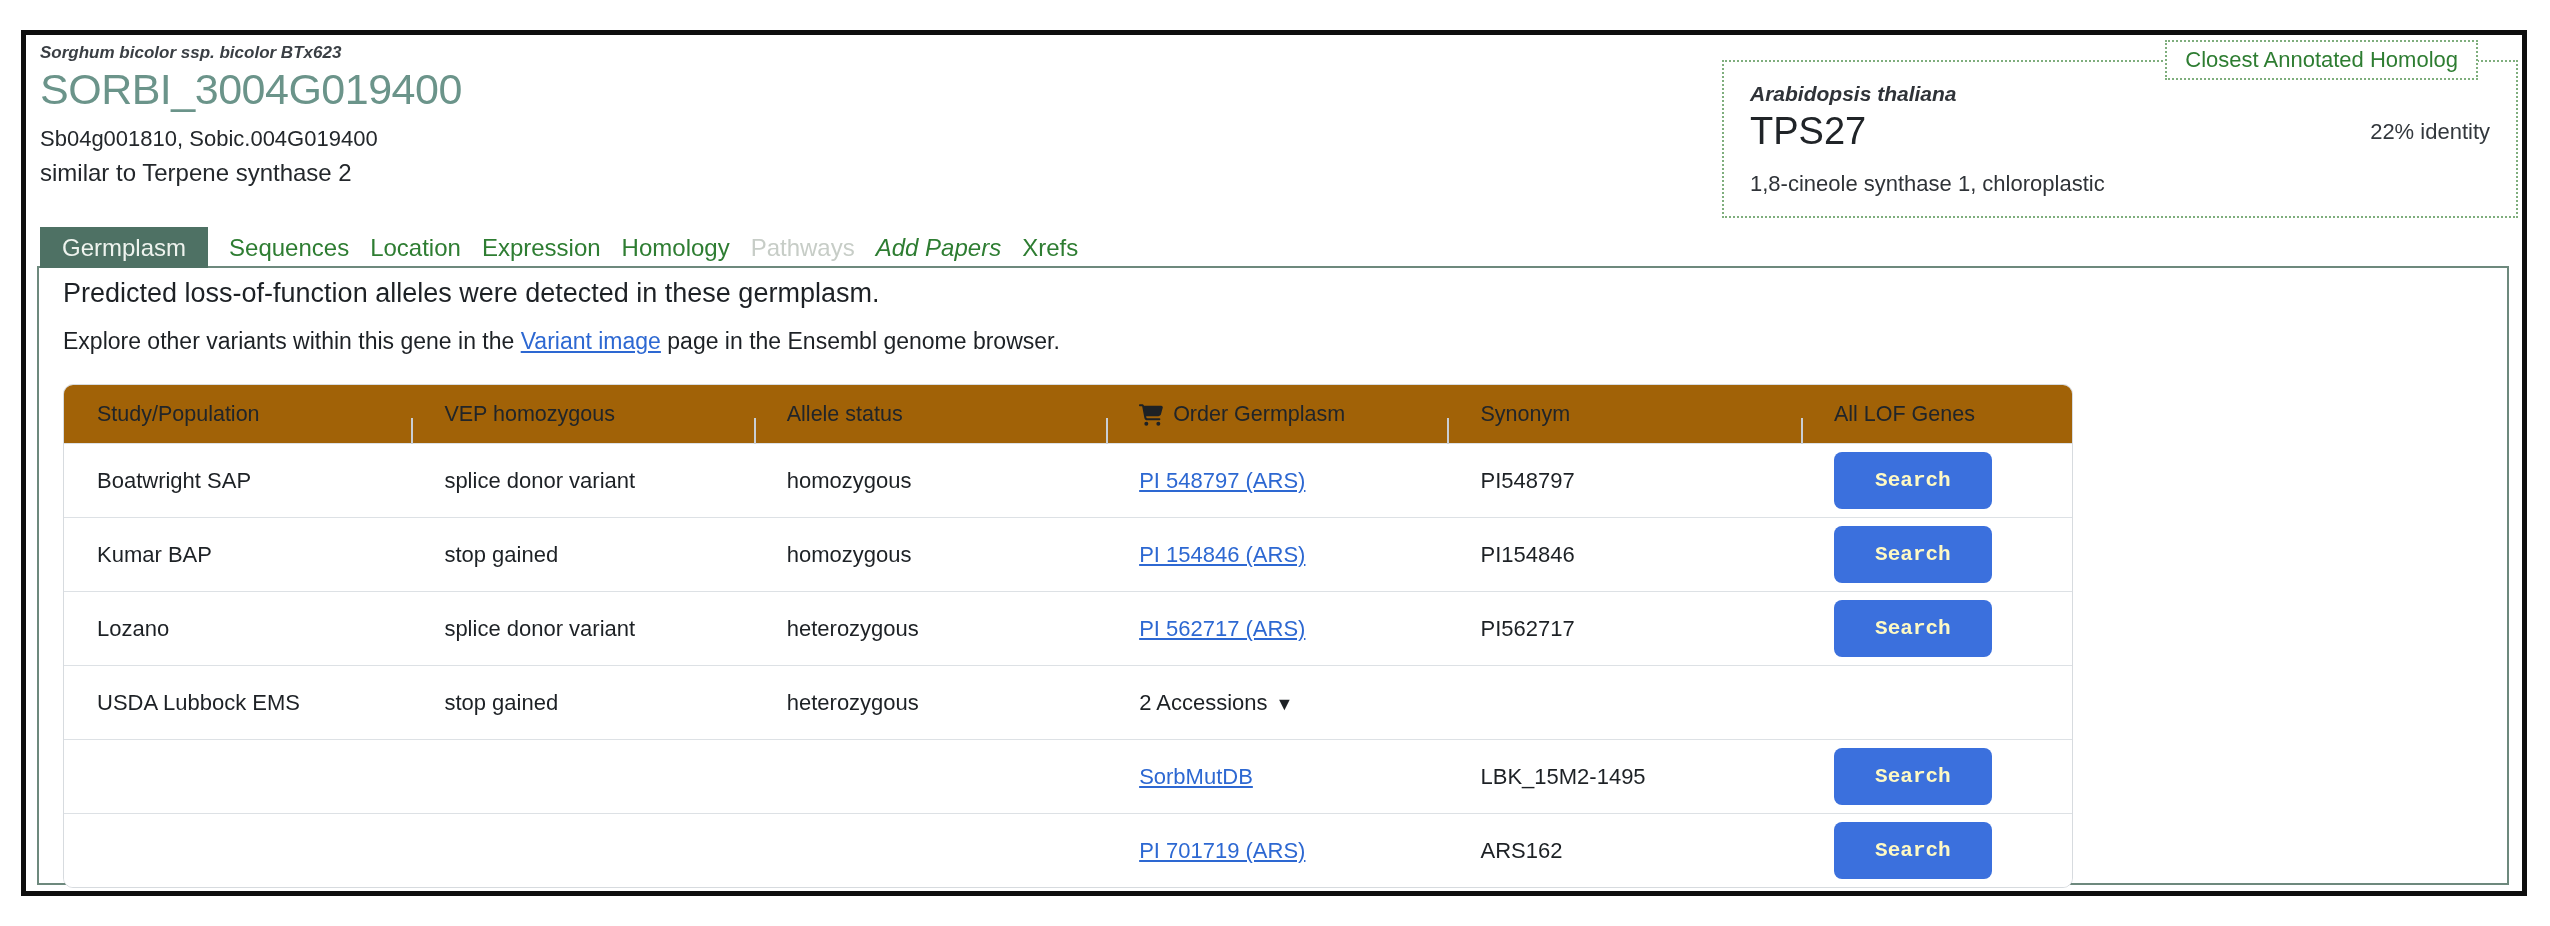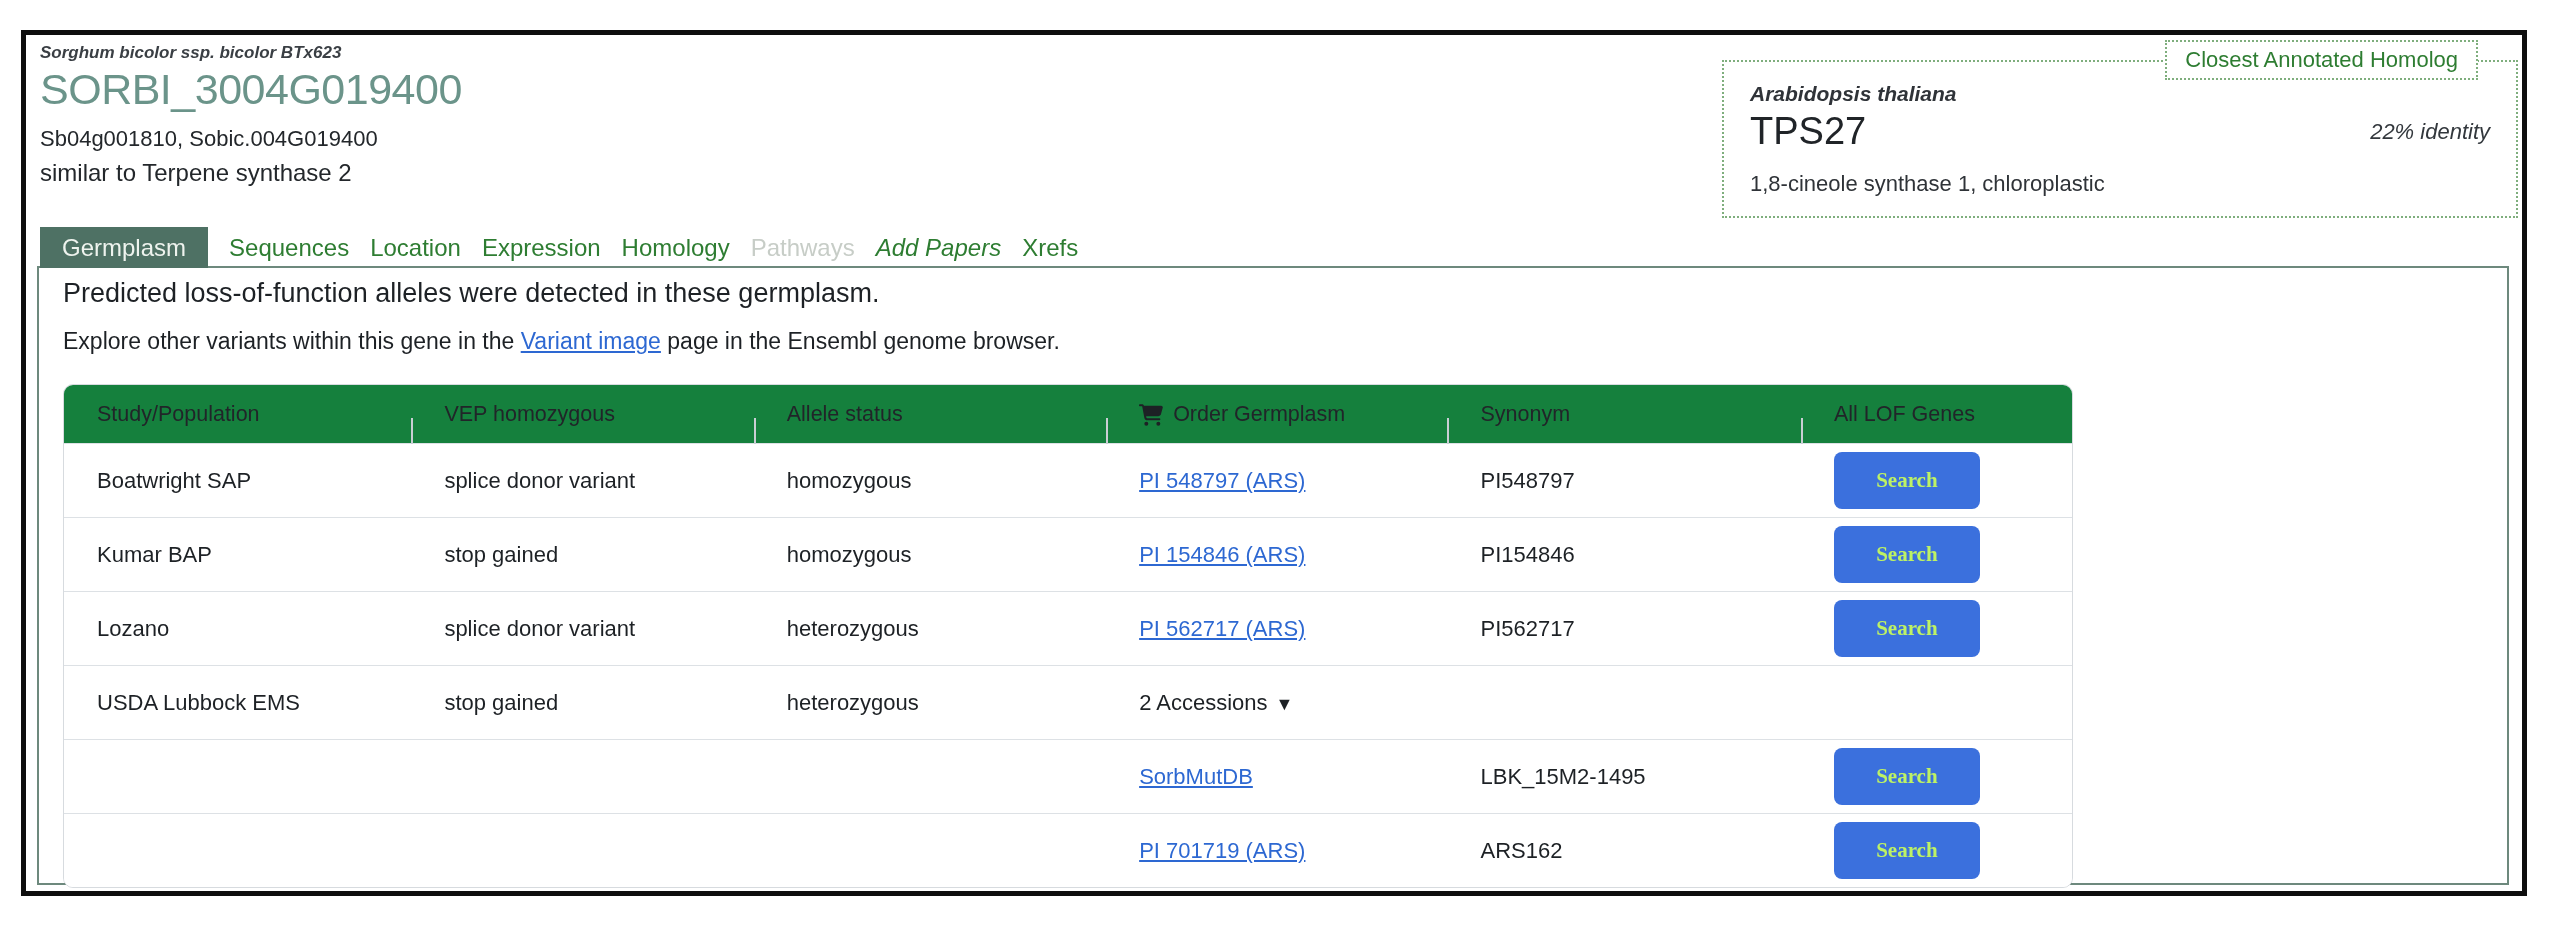--- a/index.html
+++ b/index.html
@@ -13,49 +13,49 @@
   .gene-id{font-size:43px;font-weight:400;color:var(--gene-id-teal,#6b948a);margin-top:2px;letter-spacing:-0.5px;}
   .gene-syn{font-size:22px;color:#23272b;margin-top:12px;}
   .gene-desc{font-size:24px;color:#23272b;margin-top:7px;}
 
   
   .homolog{position:absolute;left:1696px;top:25px;width:796px;height:158px;border:2px dotted var(--homolog-border,#7fae7d);background:#fff;box-sizing:border-box;padding:16px 26px;}
   .homolog-badge{position:absolute;top:-22px;right:38px;background:#fff;border:2px dotted var(--homolog-border,#7fae7d);color:var(--accent-green,#2e7d32);font-size:22px;padding:5px 18px;white-space:nowrap;}
   .hom-species{font-size:21px;font-weight:bold;font-style:italic;color:#2f3338;margin-top:4px;}
   .hom-row{display:flex;align-items:center;justify-content:space-between;margin-top:4px;}
   .hom-gene{font-size:38px;color:#202428;}
-  .hom-identity{font-size:22px;font-style:italic;color:#33383d;}
+  .hom-identity{font-size:22px;color:#33383d;}
   .hom-desc{font-size:22px;color:#2f3338;margin-top:18px;}
 
   
   .tab-bar{position:absolute;left:14px;top:192px;height:41px;display:flex;align-items:stretch;column-gap:21px;z-index:2;}
   .tab{font-size:24px;display:flex;align-items:center;color:var(--accent-green,#2e7d32);cursor:pointer;}
   .tab.active{background:var(--tab-active-bg,#4e7164);color:#eef3ee;padding:0 22px;}
   .tab.disabled{color:#c7cdc7;cursor:default;}
   .tab.italic{font-style:italic;}
 
   
   .panel{position:absolute;left:11px;top:231px;width:2472px;bottom:6px;border:2px solid #6d897d;background:#fff;box-sizing:border-box;padding-left:32px;}
   .intro-1{position:absolute;left:24px;top:10px;font-size:27px;color:#1d2125;}
   .intro-2{position:absolute;left:24px;top:60px;font-size:23px;color:#1d2125;}
   .intro-2 a{color:var(--link-blue,#2d68d2);text-decoration:underline;cursor:pointer;}
 
   
   .lof-table{position:absolute;left:24px;top:116px;width:2008px;border:1px solid #d7dbdf;border-radius:10px;overflow:hidden;background:#fff;}
   .trow{display:flex;align-items:center;height:73px;border-top:1px solid #dde1e5;background:#fff;}
-  .trow.thead{height:58px;background:#15803d;border-top:none;}
+  .trow.thead{height:58px;background:#a16207;border-top:none;}
   .cell{box-sizing:border-box;padding-left:33px;position:relative;display:flex;align-items:center;font-size:22px;color:#1d2125;}
   .c1{width:17.3%;}.c2{width:17.05%;}.c3{width:17.55%;}.c4{width:17.0%;text-align:center;}.c5{width:17.6%;}.c6{width:13.5%;}
   .thead .cell{font-size:21.5px;color:#212529;}
   .hsep{position:absolute;left:0;top:16px;width:2px;height:26px;background:#c9ced4;}
   .cart{margin-right:10px;flex:0 0 auto;position:relative;top:1px;}
   .tlink{color:var(--link-blue,#2d68d2);text-decoration:underline;cursor:pointer;}
   .toggle{color:#1d2125;cursor:pointer;}
   .toggle .caret{font-size:18px;margin-left:8px;}
-  .search-btn{width:146px;height:57px;border:none;border-radius:8px;background:var(--button-blue,#3b70dd);color:#bef264;font-weight:bold;font-size:21px;font-family:Liberation Serif, serif;cursor:pointer;display:flex;align-items:center;justify-content:center;}
+  .search-btn{width:158px;height:57px;border:none;border-radius:8px;background:var(--button-blue,#3b70dd);color:#fef9c3;font-weight:bold;font-size:21px;font-family:Liberation Mono, monospace;cursor:pointer;display:flex;align-items:center;justify-content:center;}
 </style>
 </head>
 <body>
 
 <div class="stage">
   <div class="frame">
 
     <div class="gene-header">
       <div class="species">Sorghum bicolor ssp. bicolor BTx623</div>
       <div class="gene-id">SORBI_3004G019400</div>

